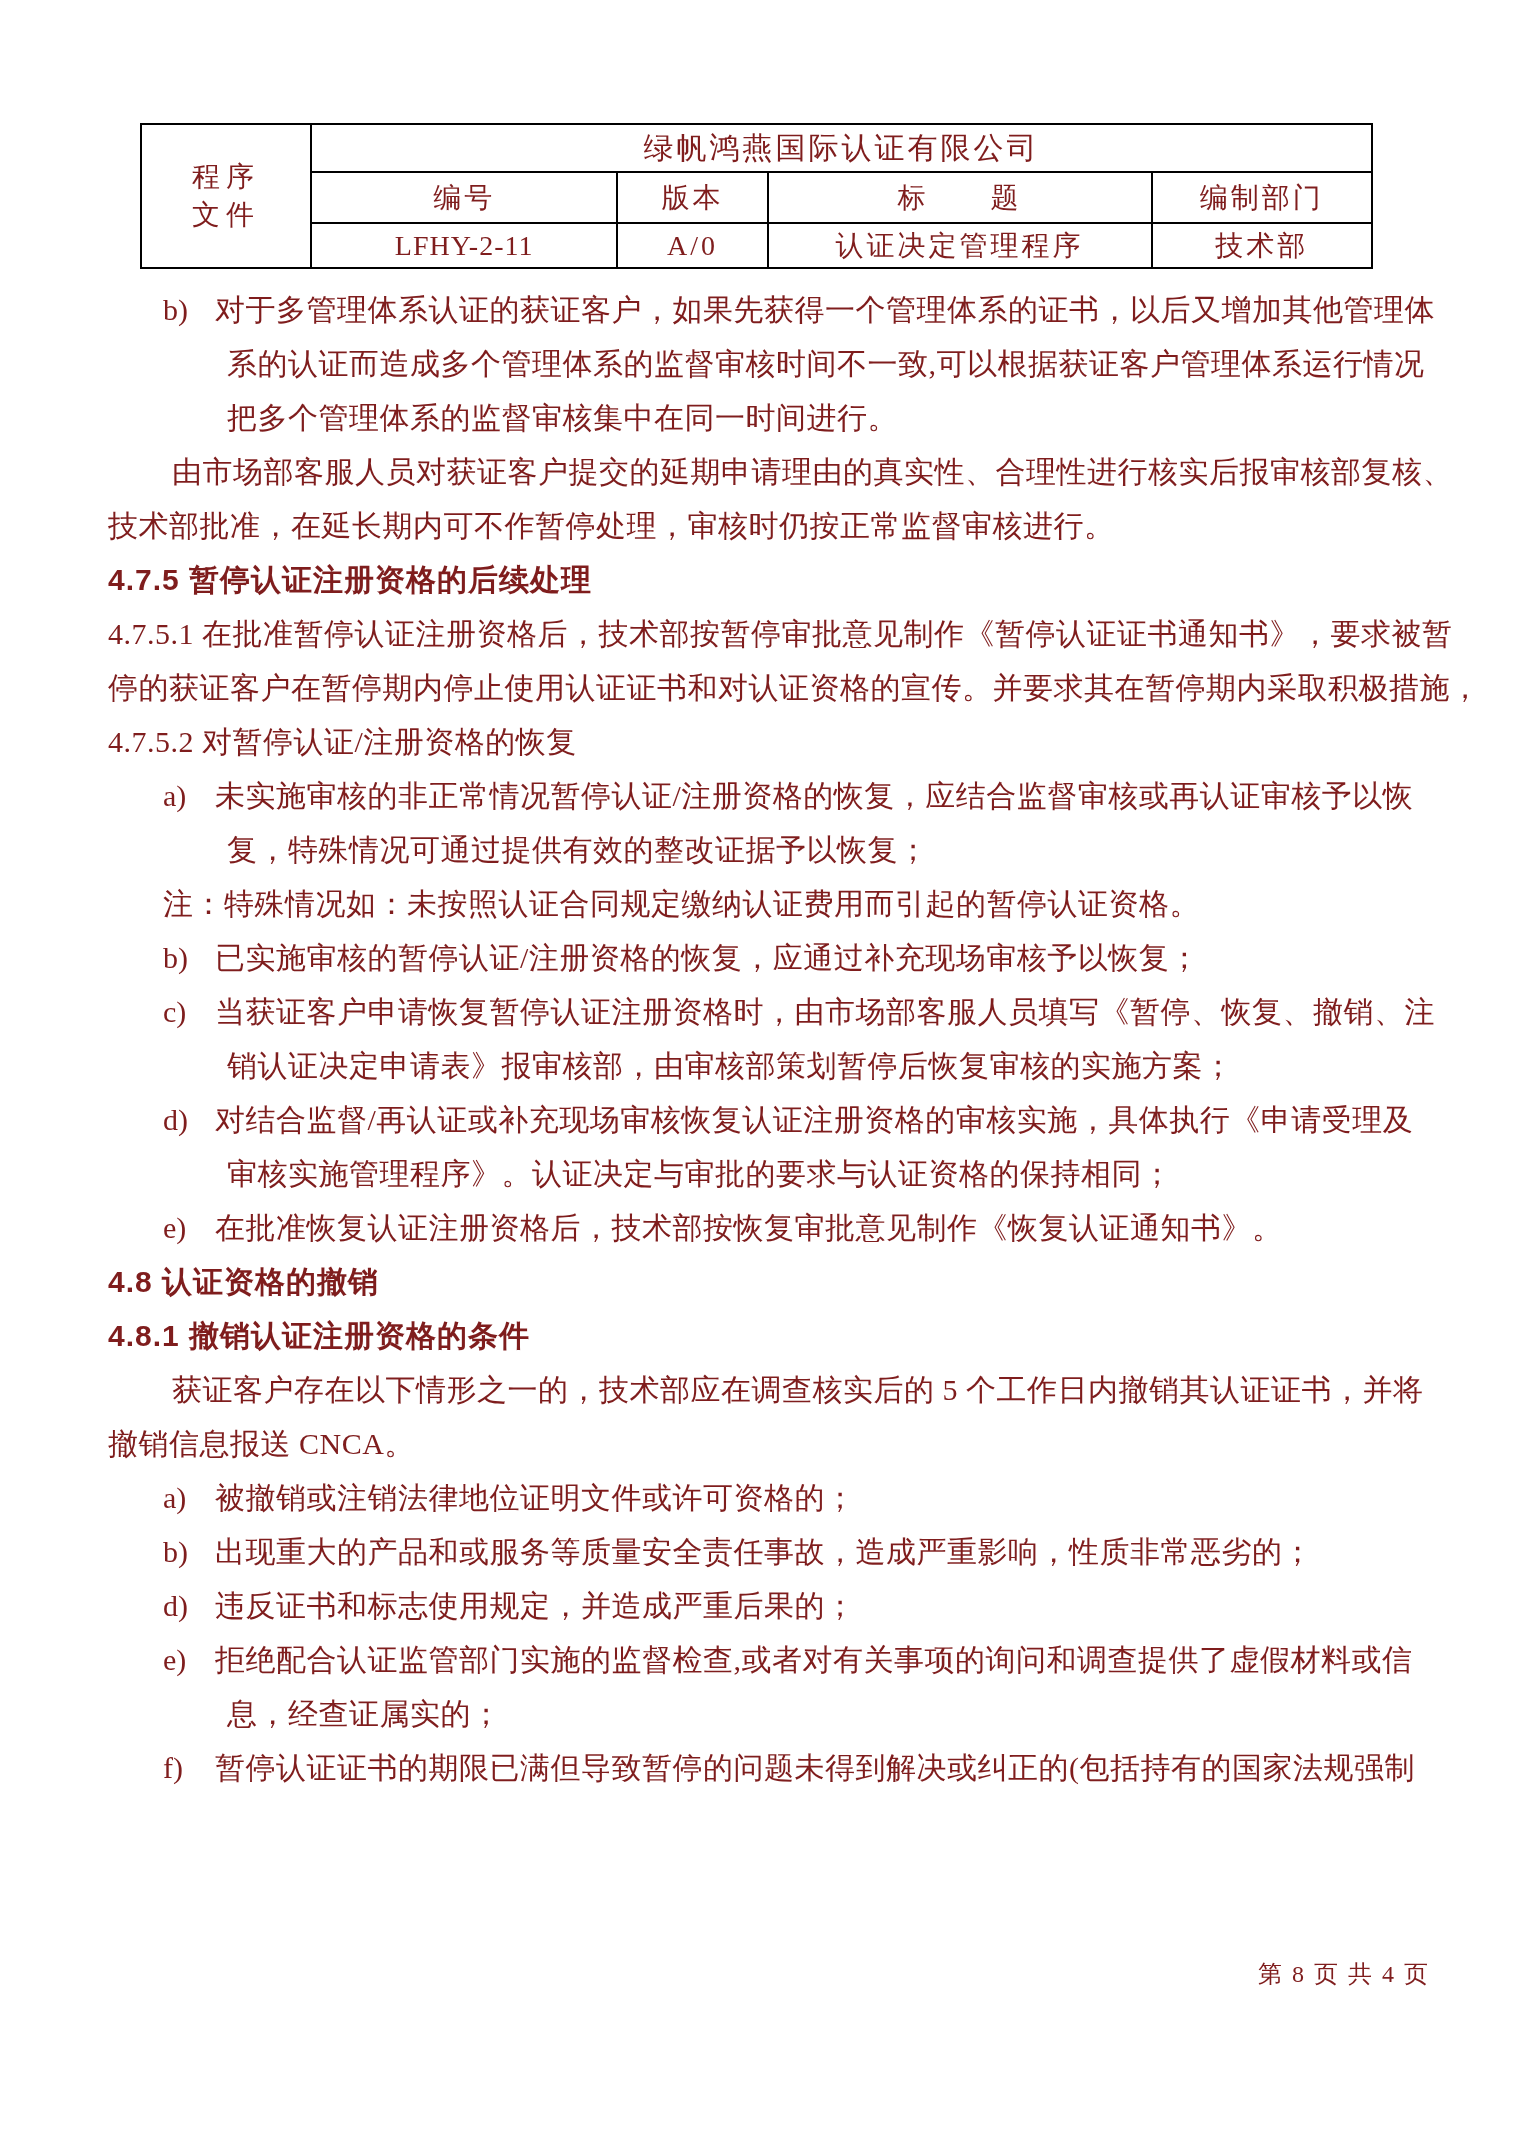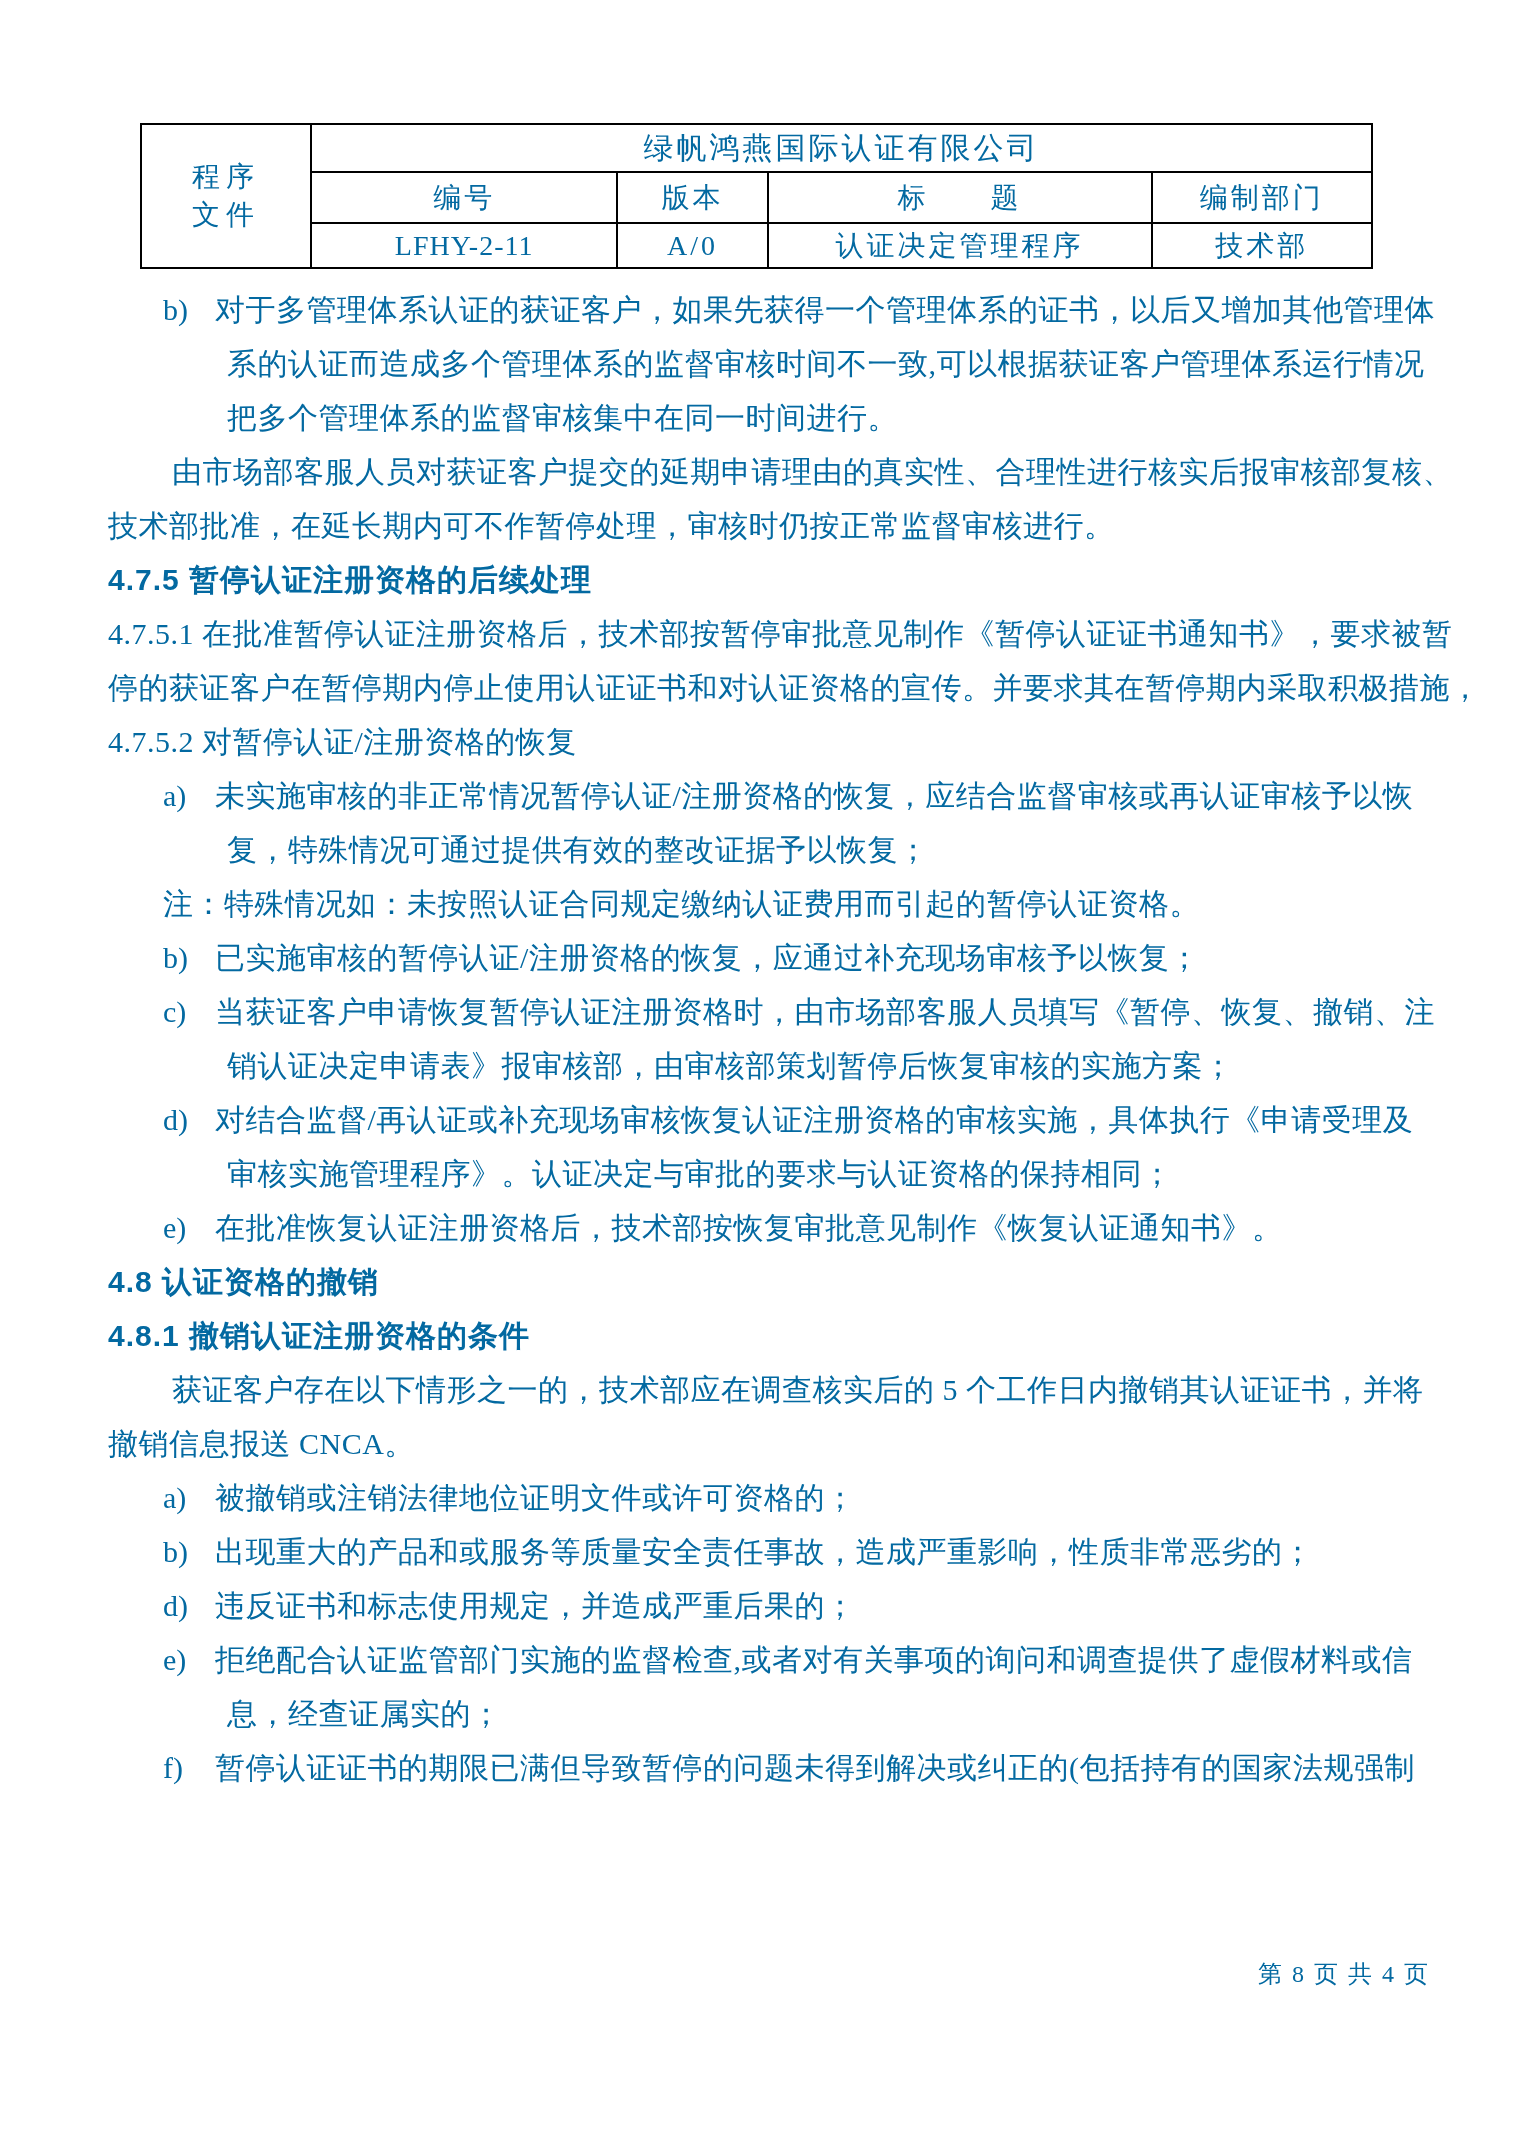--- a/index.html
+++ b/index.html
@@ -1,21 +1,21 @@
 <!DOCTYPE html>
 <html><head>
 <meta charset="utf-8">
 <style>
   html, body { margin: 0; padding: 0; background: #ffffff; }
   .page {
     position: relative;
     width: 1514px;
     height: 2140px;
     background: #ffffff;
-    color: #0369a1;
+    color: #7f1d1d;
     font-family: "Liberation Serif", "DejaVu Serif", serif;
     overflow: hidden;
     text-decoration: underline;
   }
   
   .header-table {
     position: absolute;
     left: 140px;
     top: 123px;
     width: 1233px;

